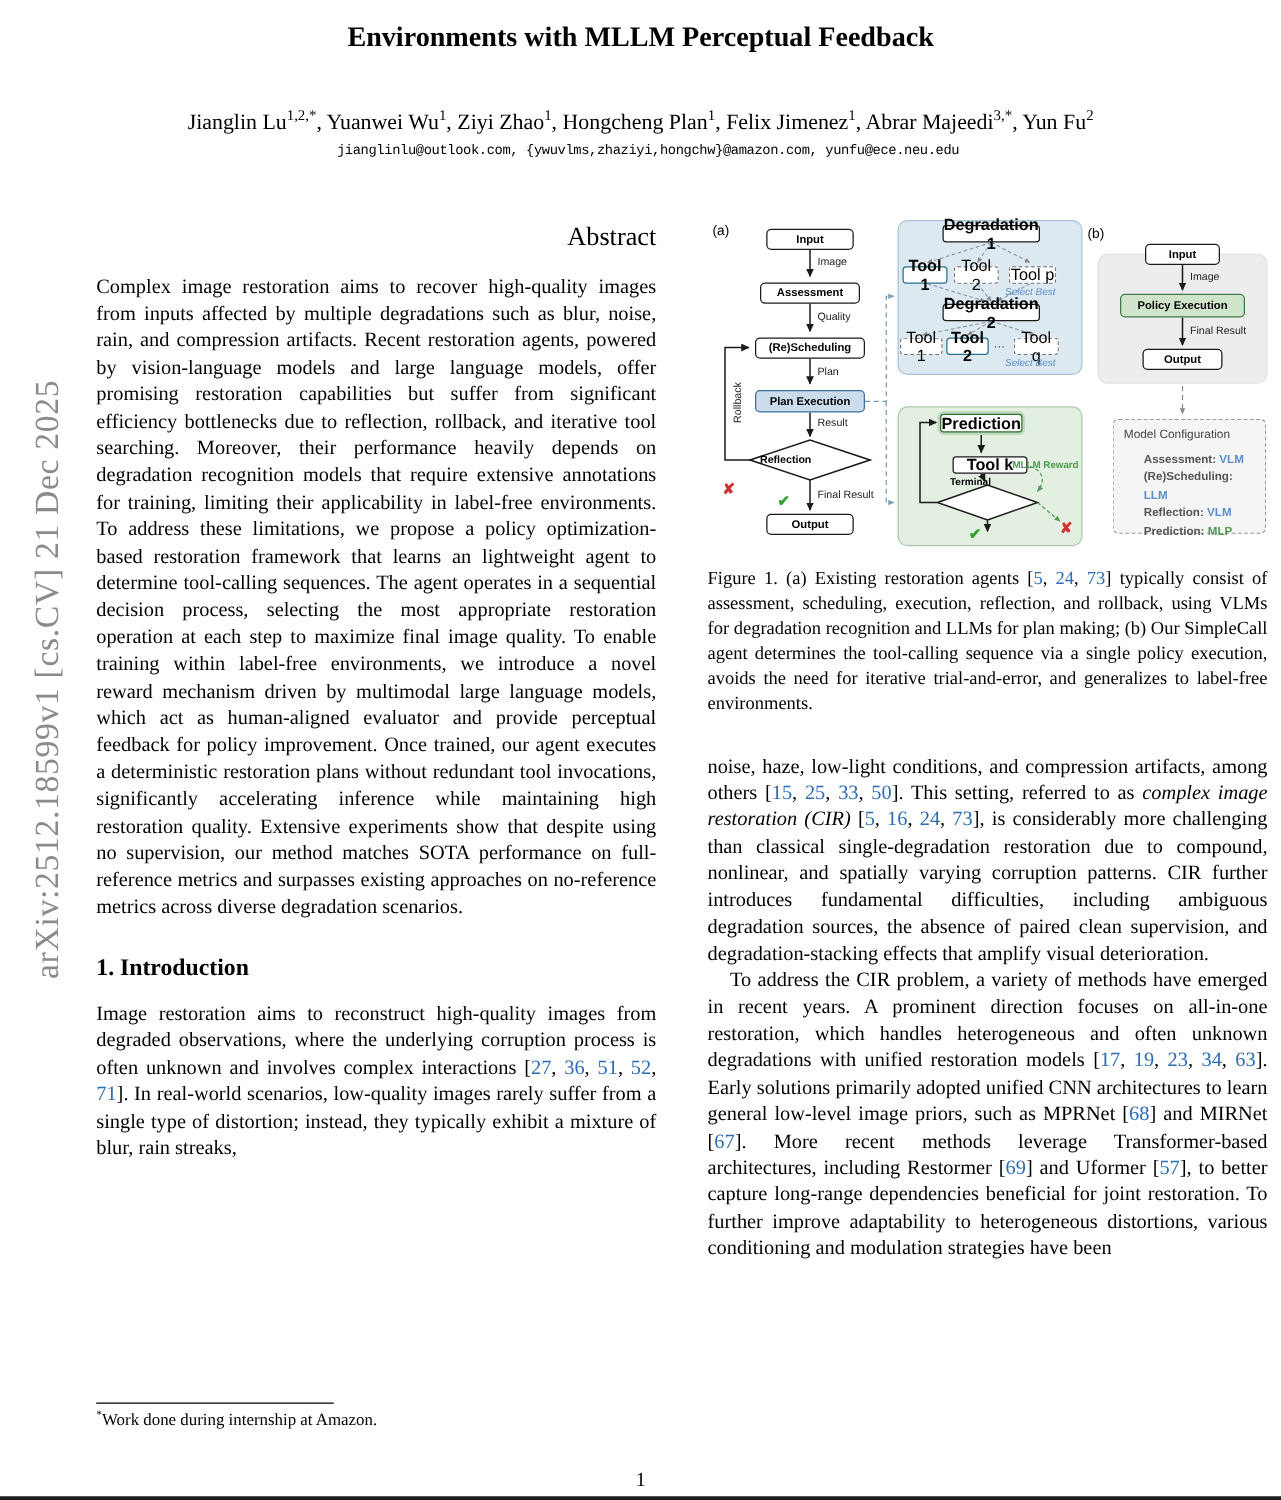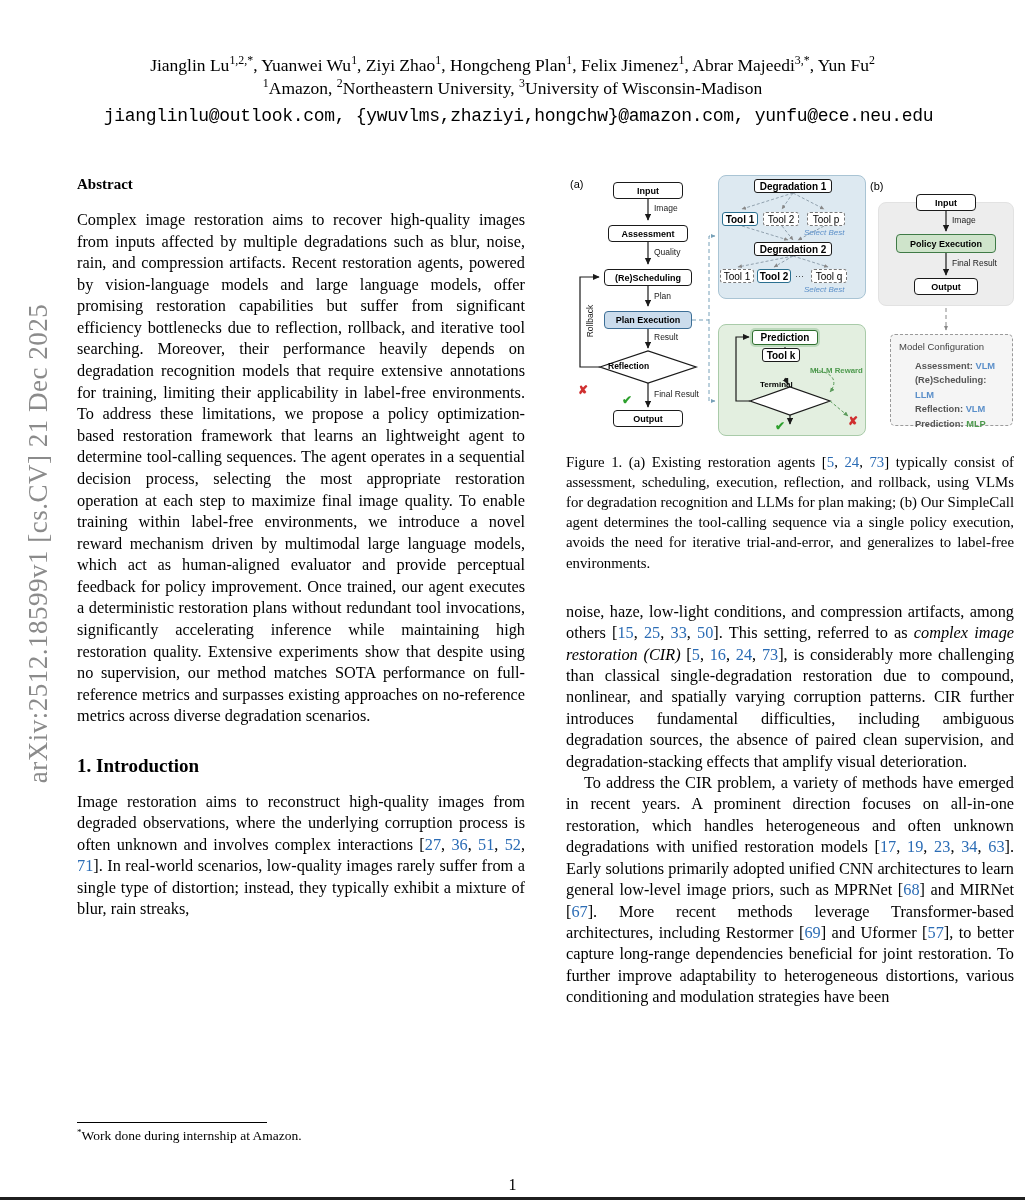--- a/index.html
+++ b/index.html
@@ -16,27 +16,27 @@
   
   .arxiv{position:absolute;left:-307px;top:528px;width:690px;text-align:center;
          transform:rotate(-90deg);color:#8b8b8b;font-size:27px;letter-spacing:.5px;
          font-family:"Liberation Serif",serif;white-space:nowrap;}
 
   
   .header{padding-top:14px;text-align:center;}
   .title{font-size:22.5px;font-weight:bold;line-height:1.42;}
   .authors{margin-top:41px;font-size:17.5px;}
   .affil{margin-top:2px;font-size:17.5px;}
-  .emails{margin-top:7px;font-size:18px;font-family:"Liberation Mono",monospace;letter-spacing:-.3px;padding-left:12px;}
+  .emails{margin-top:7px;font-size:11px;font-family:"Liberation Mono",monospace;letter-spacing:-.3px;padding-left:12px;}
   sup{font-size:68%;line-height:0;}
 
   
   .cols{display:flex;gap:41px;margin:46px 0 0 77px;}
   .col{width:448px;position:relative;}
-  .abstract-head{text-align:left;font-weight:bold;font-size:15px;margin:4px 0 16px;}
+  .abstract-head{text-align:right;font-weight:normal;font-size:21px;margin:4px 0 16px;}
   .abstract{font-size:16.3px;line-height:1.325;text-align:justify;}
   .section-head{font-size:19px;font-weight:bold;margin:28px 0 14px;}
   .para{font-size:16.3px;line-height:1.315;text-align:justify;}
   .para.indent{text-indent:18px;}
   .cite{color:var(--cite);}
   .it{font-style:italic;}
 
   
   .footnote{position:absolute;left:77px;top:1122px;width:448px;font-size:13.5px;}
   .fn-rule{display:block;width:190px;border-top:1px solid #000;margin-bottom:5px;}
@@ -44,21 +44,21 @@
 
   
   .fig{position:relative;width:448px;height:270px;font-family:"Liberation Sans",sans-serif;}
   .fig-svg{position:absolute;left:0;top:0;z-index:2;}
   .panel{position:absolute;border-radius:8px;z-index:1;}
   .panel.blue{left:152px;top:3px;width:148px;height:124px;background:#dde9f1;border:1px solid #a9c4d4;}
   .panel.green{left:152px;top:152px;width:148px;height:112px;background:#e3efe0;border:1px solid #a9cba9;}
   .panel.gray{left:312px;top:30px;width:136px;height:104px;background:#ededed;border:1px solid #e2e2e2;}
   .fbox{position:absolute;z-index:3;background:#fff;border:1.4px solid #1a1a1a;border-radius:4px;
         font-size:9px;font-weight:bold;display:flex;align-items:center;justify-content:center;text-align:center;}
-  .fbox.small{font-size:10px;border-width:1.1px;border-radius:3px;}
+  .fbox.small{font-size:13px;border-width:1.1px;border-radius:3px;}
   .fbox.dashed{border:1.1px dashed #777;font-weight:normal;}
   .fbox.sel{border:1.3px solid #2a6f8f;}
   .fill-blue{background:#cbdcec;border-color:#3c6e96;}
   .fill-green{background:#cfe4cb;border-color:#3f7a46;}
   .glow{box-shadow:0 0 0 2px #bcd9bc;}
   .flabel{position:absolute;z-index:3;font-size:11px;color:#000;}
   .elabel{position:absolute;z-index:3;font-size:8.5px;color:#222;}
   .dtext{position:absolute;z-index:3;font-weight:bold;}
   .seltxt{position:absolute;z-index:3;font-size:8px;font-style:italic;color:var(--fig-blue);}
   .greentxt{position:absolute;z-index:3;font-size:7.8px;font-weight:bold;color:var(--fig-green);}
@@ -85,23 +85,23 @@
 </style>
 </head>
 <body>
 
 <div class="page">
 
   <div class="arxiv">arXiv:2512.18599v1  [cs.CV]  21 Dec 2025</div>
 
   <div class="header">
     <div class="title">
+      <div>Environments with MLLM Perceptual Feedback</div>
     </div>
     <div class="authors"><span>Jianglin Lu</span><sup>1,2,*</sup><span>, Yuanwei Wu</span><sup>1</sup><span>, Ziyi Zhao</span><sup>1</sup><span>, Hongcheng Plan</span><sup>1</sup><span>, Felix Jimenez</span><sup>1</sup><span>, Abrar Majeedi</span><sup>3,*</sup><span>, Yun Fu</span><sup>2</sup></div>
-    <div class="affil"><sup>1</sup><span>Amazon, </span><sup>2</sup><span>Northeastern University, </span><sup>3</sup><span>University of Wisconsin-Madison</span></div>
     <div class="emails">jianglinlu@outlook.com, {ywuvlms,zhaziyi,hongchw}@amazon.com, yunfu@ece.neu.edu</div>
   </div>
 
   <div class="cols">
 
     <div class="col">
       <div class="abstract-head">Abstract</div>
       <div class="abstract">Complex image restoration aims to recover high-quality images from inputs affected by multiple degradations such as blur, noise, rain, and compression artifacts. Recent restoration agents, powered by vision-language models and large language models, offer promising restoration capabilities but suffer from significant efficiency bottlenecks due to reflection, rollback, and iterative tool searching. Moreover, their performance heavily depends on degradation recognition models that require extensive annotations for training, limiting their applicability in label-free environments. To address these limitations, we propose a policy optimization-based restoration framework that learns an lightweight agent to determine tool-calling sequences. The agent operates in a sequential decision process, selecting the most appropriate restoration operation at each step to maximize final image quality. To enable training within label-free environments, we introduce a novel reward mechanism driven by multimodal large language models, which act as human-aligned evaluator and provide perceptual feedback for policy improvement. Once trained, our agent executes a deterministic restoration plans without redundant tool invocations, significantly accelerating inference while maintaining high restoration quality. Extensive experiments show that despite using no supervision, our method matches SOTA performance on full-reference metrics and surpasses existing approaches on no-reference metrics across diverse degradation scenarios.</div>
       <div class="section-head">1. Introduction</div>
       <div class="para"><span>Image restoration aims to reconstruct high-quality images from degraded observations, where the underlying corruption process is often unknown and involves complex interactions [</span><span class="cite">27</span><span>, </span><span class="cite">36</span><span>, </span><span class="cite">51</span><span>, </span><span class="cite">52</span><span>, </span><span class="cite">71</span><span>]. In real-world scenarios, low-quality images rarely suffer from a single type of distortion; instead, they typically exhibit a mixture of blur, rain streaks,</span></div>
@@ -186,21 +186,21 @@
         <div class="fbox small dashed" style="left:241px;top:40px;width:38px;height:14px">Tool p</div>
         <div class="seltxt" style="left:238px;top:56px">Select Best</div>
         <div class="fbox small" style="left:188px;top:70px;width:78px;height:14px">Degradation 2</div>
         <div class="fbox small dashed" style="left:154px;top:97px;width:34px;height:14px">Tool 1</div>
         <div class="fbox small sel" style="left:191px;top:97px;width:34px;height:14px">Tool 2</div>
         <div class="dots" style="left:229px;top:99px">···</div>
         <div class="fbox small dashed" style="left:245px;top:97px;width:36px;height:14px">Tool q</div>
         <div class="seltxt" style="left:238px;top:113px">Select Best</div>
 
         <div class="fbox small glow" style="left:186px;top:158px;width:66px;height:15px;border-color:#2f6f2f">Prediction</div>
-        <div class="fbox small" style="left:196px;top:176px;width:38px;height:14px">Tool k</div>
+        <div class="fbox small" style="left:196px;top:192px;width:60px;height:14px">Tool k</div>
         <div class="greentxt" style="left:244px;top:194px">MLLM Reward</div>
         <div class="dtext" style="left:194px;top:208px;width:60px;font-size:8px">Terminal</div>
         <div class="mark ok" style="left:209px;top:247px">✔</div>
         <div class="mark no" style="left:282px;top:242px">✘</div>
 
         <div class="flabel" style="left:304px;top:8px">(b)</div>
         <div class="fbox" style="left:350px;top:22px;width:60px;height:17px">Input</div>
         <div class="elabel" style="left:386px;top:43px">Image</div>
         <div class="fbox fill-green" style="left:330px;top:62px;width:100px;height:19px">Policy Execution</div>
         <div class="elabel" style="left:386px;top:86px">Final Result</div>

